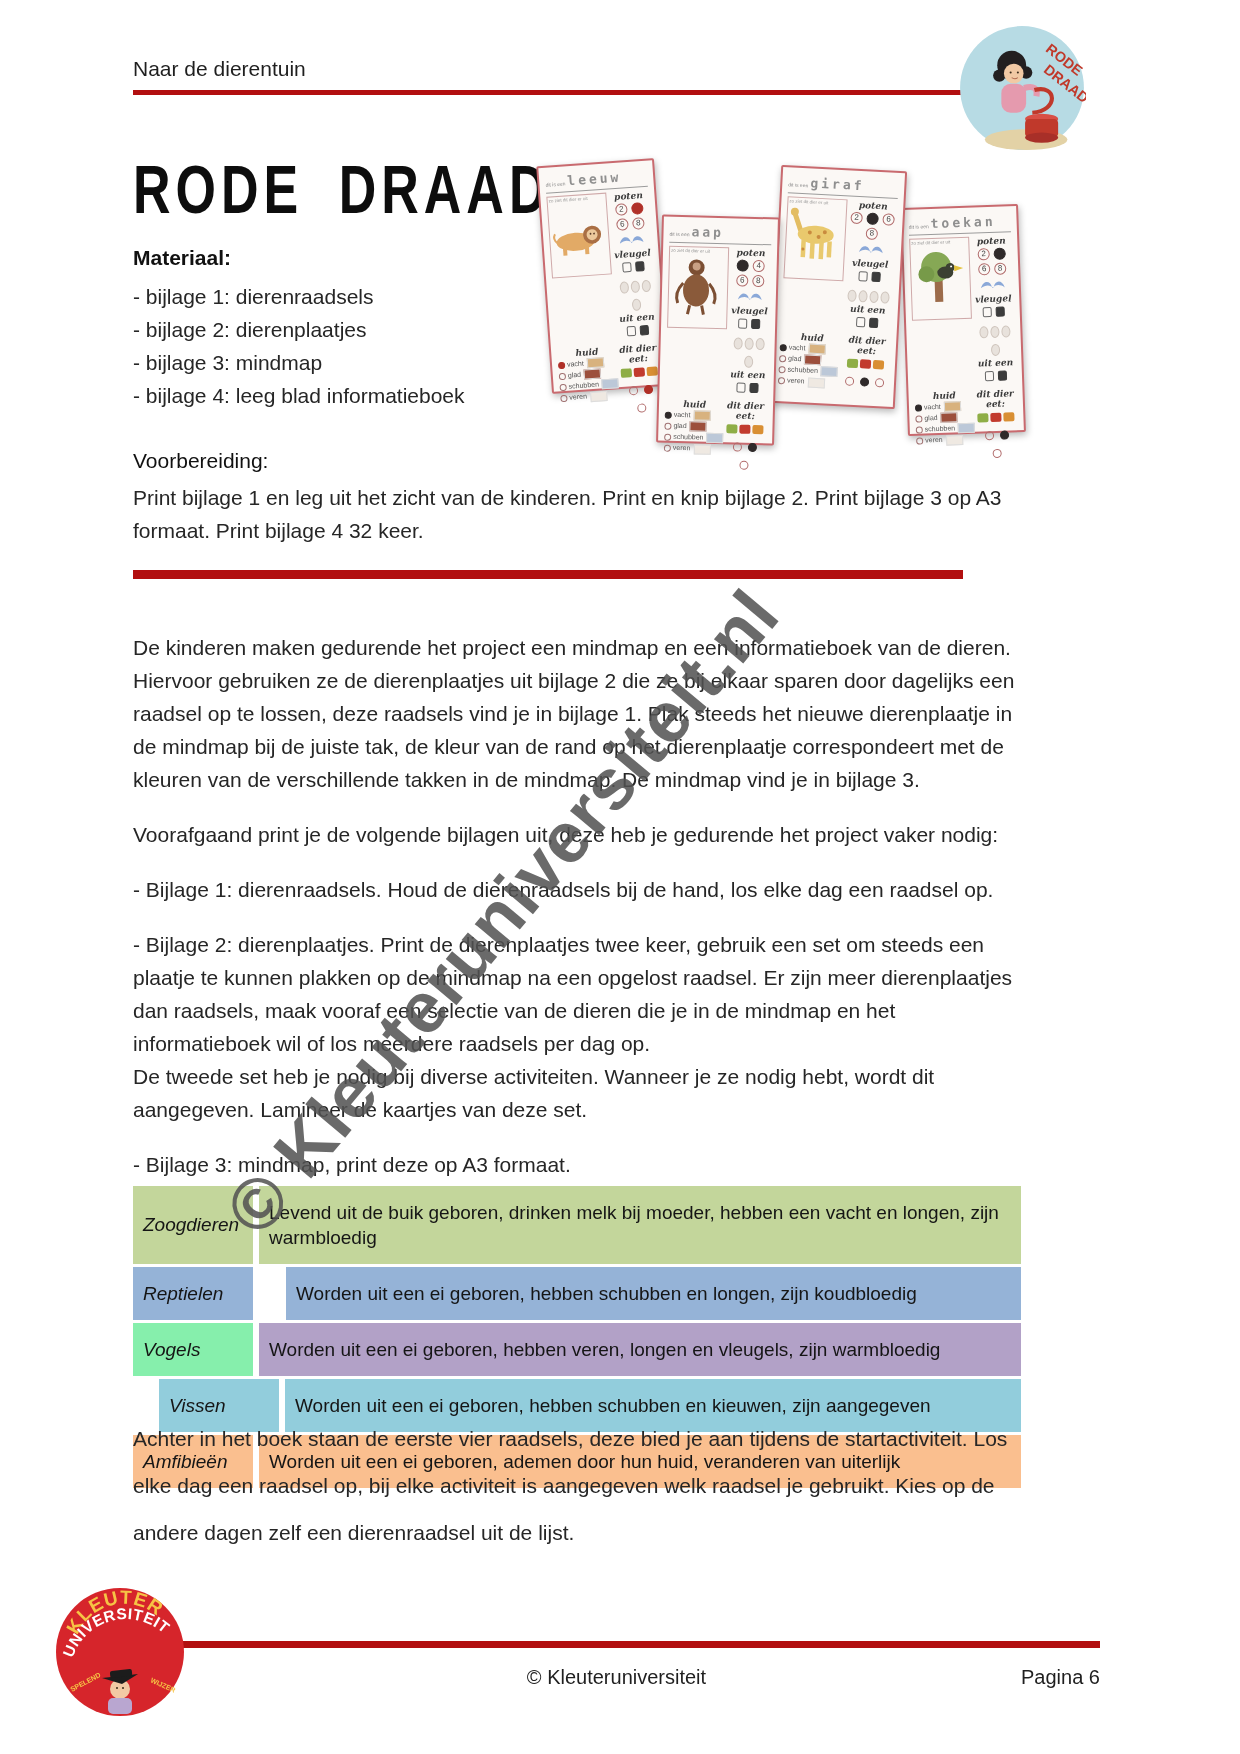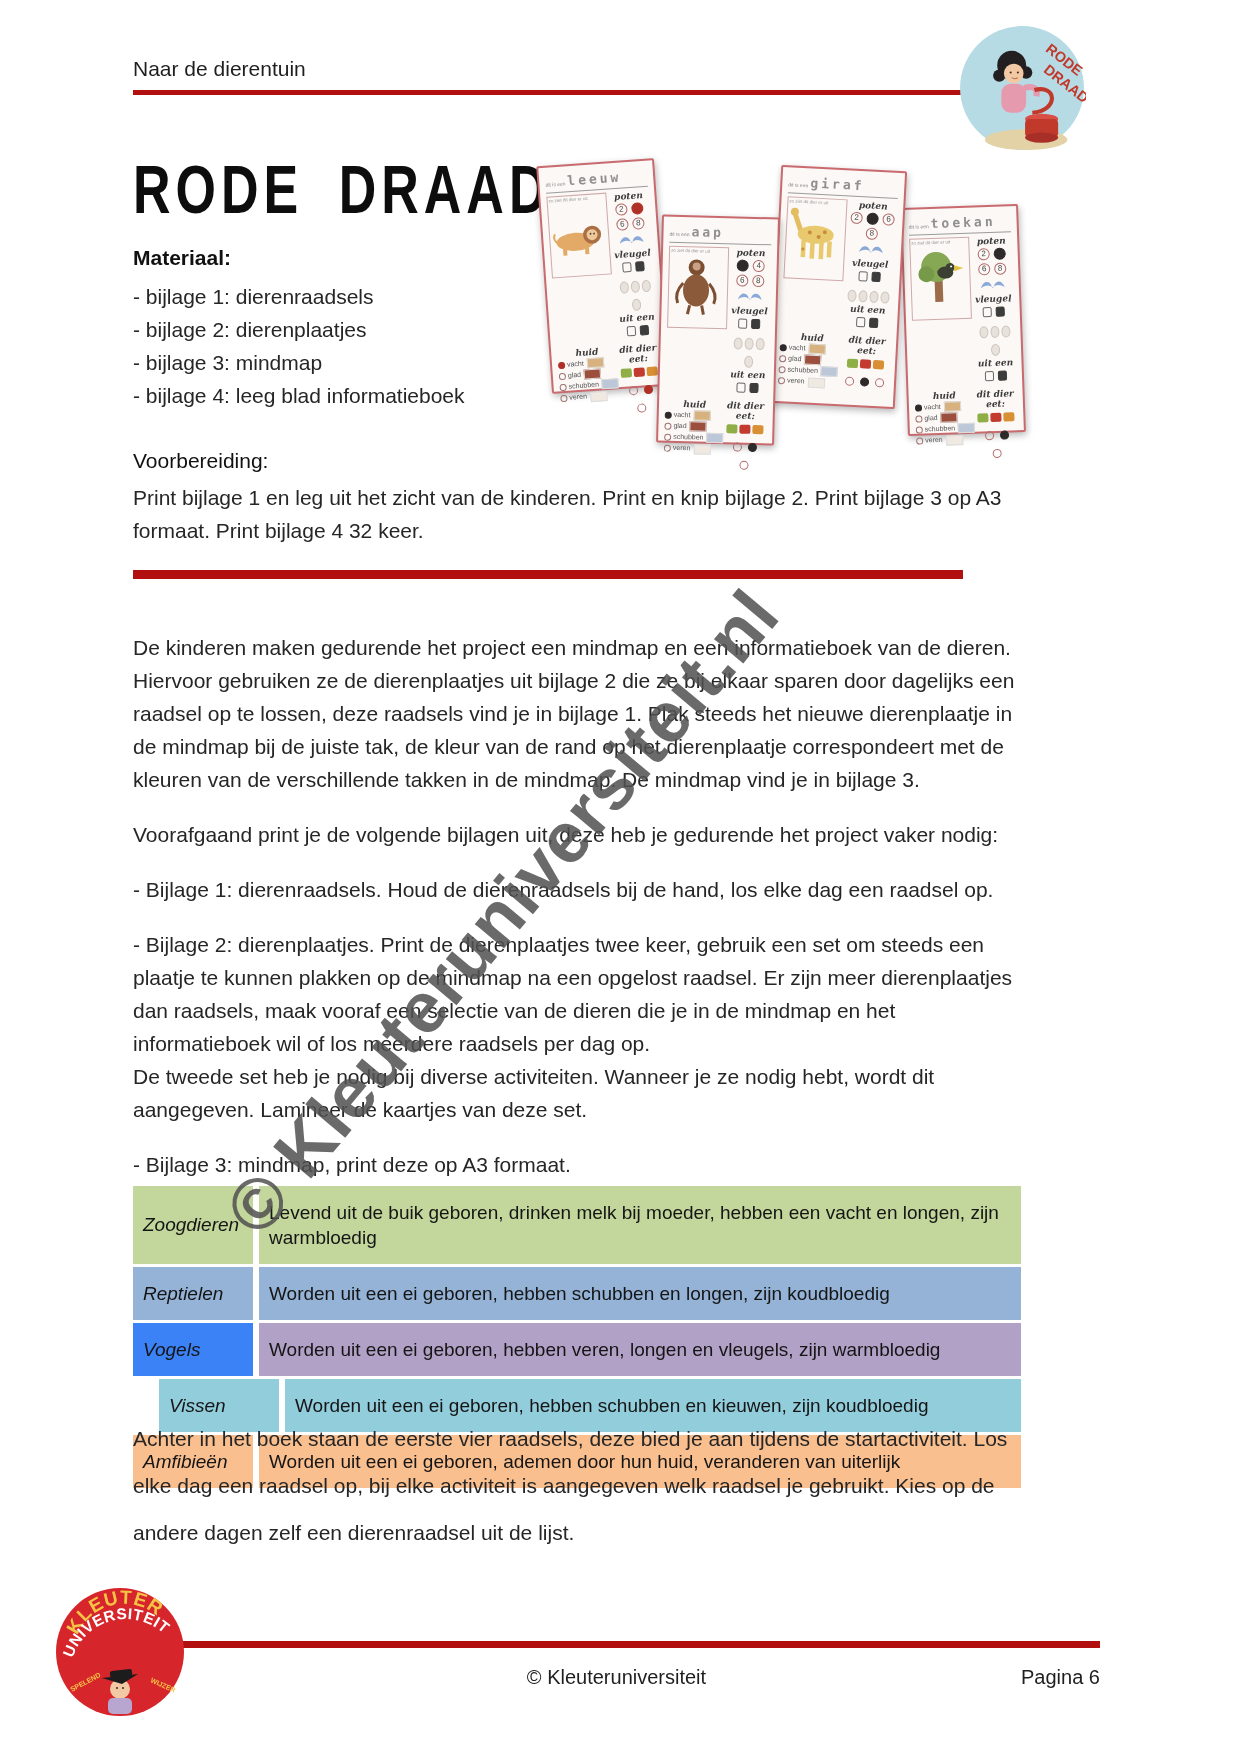--- a/index.html
+++ b/index.html
@@ -317,29 +317,29 @@
       <p>- Bijlage 3: mindmap, print deze op A3 formaat.</p>
     </div>
 
   <div class="klass-table" id="klass-table">
       <div class="trow">
         <div class="tlabel" style="background: rgb(195, 214, 155);">Zoogdieren</div>
         <div class="tcell" style="background: rgb(195, 214, 155);">Levend uit de buik geboren, drinken melk bij moeder, hebben een vacht en longen, zijn warmbloedig</div>
       </div>
       <div class="trow">
         <div class="tlabel" style="background: rgb(149, 179, 215);">Reptielen</div>
-        <div class="tcell" style="background: rgb(149, 179, 215);">Worden uit een ei geboren, hebben schubben en longen, zijn koudbloedig</div>
-      </div>
-      <div class="trow">
-        <div class="tlabel" style="background: #3b82f6;">Vogels</div>
+        <div class="tcell" style="background: rgb(149, 179, 215); margin-left: 27px;">Worden uit een ei geboren, hebben schubben en longen, zijn koudbloedig</div>
+      </div>
+      <div class="trow">
+        <div class="tlabel" style="background: #86efac;">Vogels</div>
         <div class="tcell" style="background: rgb(178, 161, 199);">Worden uit een ei geboren, hebben veren, longen en vleugels, zijn warmbloedig</div>
       </div>
       <div class="trow">
         <div class="tlabel" style="background: rgb(146, 205, 220); margin-left: 26px;">Vissen</div>
-        <div class="tcell" style="background: rgb(146, 205, 220);">Worden uit een ei geboren, hebben schubben en kieuwen, zijn koudbloedig</div>
+        <div class="tcell" style="background: rgb(146, 205, 220);">Worden uit een ei geboren, hebben schubben en kieuwen, zijn aangegeven</div>
       </div>
       <div class="trow">
         <div class="tlabel" style="background: rgb(250, 191, 143);">Amfibieën</div>
         <div class="tcell" style="background: rgb(250, 191, 143);">Worden uit een ei geboren, ademen door hun huid, veranderen van uiterlijk</div>
       </div>
     </div>
 
   <div class="closing">Achter in het boek staan de eerste vier raadsels, deze bied je aan tijdens de startactiviteit. Los elke dag een raadsel op, bij elke activiteit is aangegeven welk raadsel je gebruikt. Kies op de andere dagen zelf een dierenraadsel uit de lijst.</div>
 
   <div class="watermark">© Kleuteruniversiteit.nl</div>

